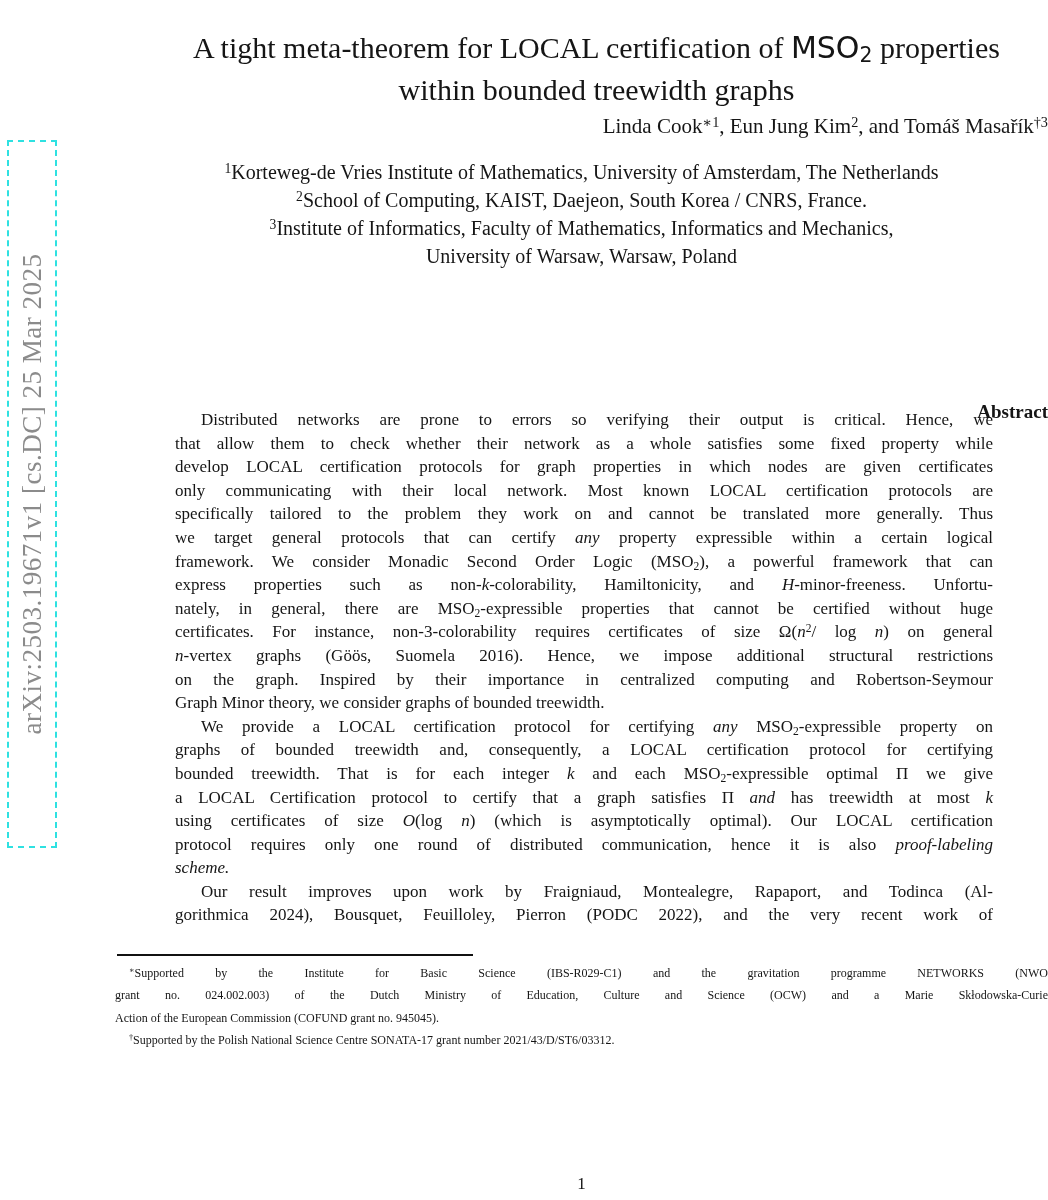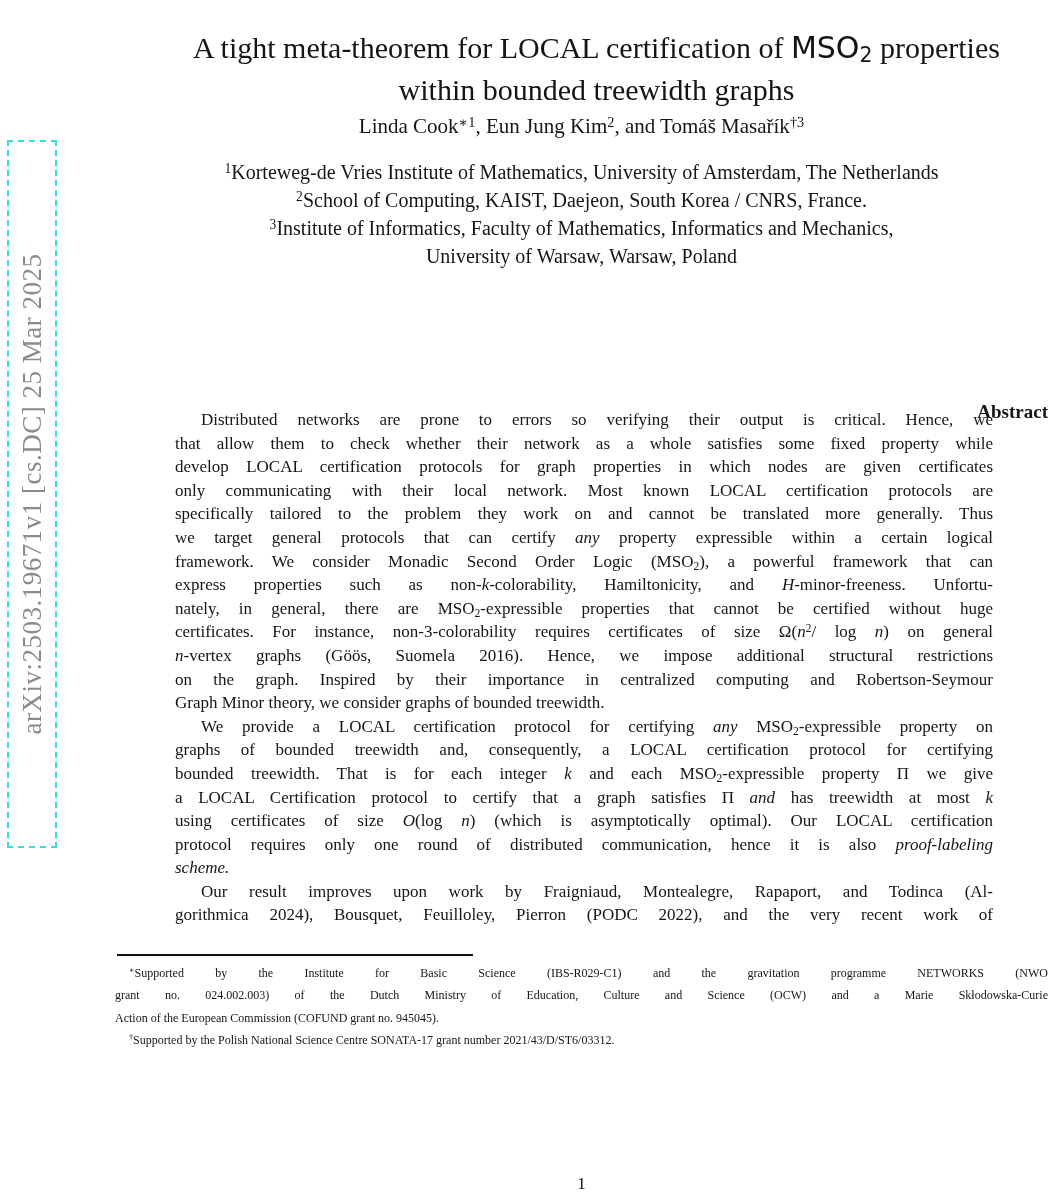--- a/index.html
+++ b/index.html
@@ -27,21 +27,21 @@
     transform:translate(-50%,-50%) rotate(-90deg);
     white-space:nowrap;
     font-size:27px;
     color:var(--wmgray);
     letter-spacing:0.5px;
   }
   
   .content{position:absolute;left:115px;top:0;width:933px;height:1200px;}
   .title{position:absolute;top:12px;left:0;width:100%;margin:15px;
     font-size:30px;font-weight:normal;line-height:42px;text-align:center;}
-  .authors{position:absolute;top:114px;left:0;width:100%;text-align:center;font-size:21px;}
+  .authors{position:absolute;top:114px;left:0;width:100%;text-align:right;font-size:21px;}
   .affiliations{position:absolute;top:158px;left:0;width:100%;text-align:center;
     font-size:20px;line-height:28px;}
   .abstract-head{position:absolute;top:370px;left:0;width:100%;text-align:right;
     font-size:19px;font-weight:bold;margin-top:31px;}
   .abstract-body{position:absolute;top:408px;left:60px;width:818px;
     font-size:17px;line-height:23.6px;}
   .footnote-rule{position:absolute;top:954px;left:2px;width:356px;
     border-top:2px solid #111;}
   .footnotes{position:absolute;top:962px;left:0;width:933px;
     font-size:12px;line-height:22.4px;}
@@ -94,21 +94,21 @@
         <div class="tline just"><span>we target general protocols that can certify </span><span class="it">any</span><span> property expressible within a certain logical</span></div>
         <div class="tline just"><span>framework. We consider Monadic Second Order Logic (MSO</span><sub>2</sub><span>), a powerful framework that can</span></div>
         <div class="tline just"><span>express properties such as non-</span><span class="it">k</span><span>-colorability, Hamiltonicity, and </span><span class="it">H</span><span>-minor-freeness. Unfortu-</span></div>
         <div class="tline just"><span>nately, in general, there are MSO</span><sub>2</sub><span>-expressible properties that cannot be certified without huge</span></div>
         <div class="tline just"><span>certificates. For instance, non-3-colorability requires certificates of size Ω(</span><span class="it">n</span><sup>2</sup><span>/ log </span><span class="it">n</span><span>) on general</span></div>
         <div class="tline just"><span class="it">n</span><span>-vertex graphs (Göös, Suomela 2016). Hence, we impose additional structural restrictions</span></div>
         <div class="tline just"><span>on the graph. Inspired by their importance in centralized computing and Robertson-Seymour</span></div>
         <div class="tline"><span>Graph Minor theory, we consider graphs of bounded treewidth.</span></div>
         <div class="tline indent just"><span>We provide a LOCAL certification protocol for certifying </span><span class="it">any</span><span> MSO</span><sub>2</sub><span>-expressible property on</span></div>
         <div class="tline just"><span>graphs of bounded treewidth and, consequently, a LOCAL certification protocol for certifying</span></div>
-        <div class="tline just"><span>bounded treewidth. That is for each integer </span><span class="it">k</span><span> and each MSO</span><sub>2</sub><span>-expressible property Π we give</span></div>
+        <div class="tline just"><span>bounded treewidth. That is for each integer </span><span class="it">k</span><span> and each MSO</span><sub>2</sub><span>-expressible optimal Π we give</span></div>
         <div class="tline just"><span>a LOCAL Certification protocol to certify that a graph satisfies Π </span><span class="it">and</span><span> has treewidth at most </span><span class="it">k</span></div>
         <div class="tline just"><span>using certificates of size </span><span class="cal">O</span><span>(log </span><span class="it">n</span><span>) (which is asymptotically optimal). Our LOCAL certification</span></div>
         <div class="tline just"><span>protocol requires only one round of distributed communication, hence it is also </span><span class="it">proof-labeling</span></div>
         <div class="tline"><span class="it">scheme.</span></div>
         <div class="tline indent just"><span>Our result improves upon work by Fraigniaud, Montealegre, Rapaport, and Todinca (Al-</span></div>
         <div class="tline just"><span>gorithmica 2024), Bousquet, Feuilloley, Pierron (PODC 2022), and the very recent work of</span></div>
       </div>
 
     <div class="footnote-rule"></div>
 

